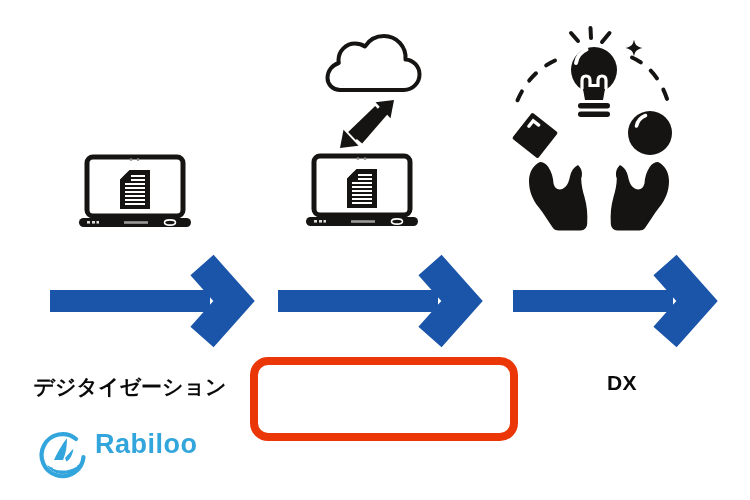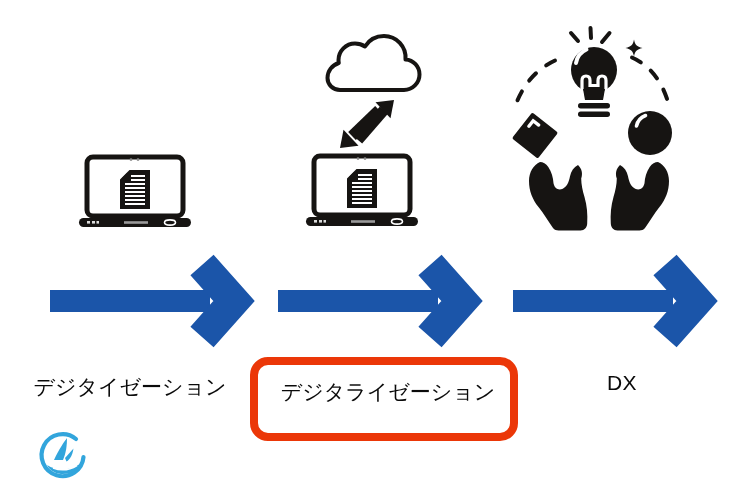--- a/index.html
+++ b/index.html
@@ -13,21 +13,21 @@
   .white-stroke{stroke:#fff;fill:none;}
   .blue-shaft{fill:var(--arrow-blue,#1b55a9);}
   .blue-head{stroke:var(--arrow-blue,#1b55a9);fill:none;stroke-width:31;stroke-linejoin:miter;}
   .screen{fill:#fff;stroke:var(--icon-black,#161412);stroke-width:5;}
   .cloud{fill:#fff;stroke:var(--icon-black,#161412);stroke-width:4;stroke-linejoin:round;}
   .red-box{
     position:absolute;left:250px;top:357px;width:268px;height:84px;
     border:8px solid var(--highlight-red,#eb3708);border-radius:18px;box-sizing:border-box;
   }
   .label{
-    position:absolute;font-weight:400;color:#0a0a0a;text-align:center;white-space:nowrap;
+    position:absolute;font-weight:700;color:#0a0a0a;text-align:center;white-space:nowrap;
   }
   .label-1{left:18px;top:373px;width:224px;font-size:21px;}
   .label-2{left:270px;top:378px;width:236px;font-size:21px;z-index:3;}
   .label-3{left:562px;top:371px;width:120px;font-size:21px;letter-spacing:.5px;}
   .logo{position:absolute;left:33px;top:425px;width:200px;height:62px;}
   .logo-mark{position:absolute;left:0;top:2px;}
   .logo-name{
     position:absolute;left:62px;top:4px;font-size:27px;font-weight:800;
     color:var(--logo-blue,#32a5dc);letter-spacing:.5px;
   }
@@ -135,27 +135,27 @@
       <use href="#flow-arrow"></use>
     </g>
     <g transform="translate(513,301)">
       <use href="#flow-arrow"></use>
     </g>
   </svg>
 
   <div class="red-box"></div>
 
   <div class="label label-1">デジタイゼーション</div>
-  <div class="label label-2">デジタライゼーション</div>
   <div class="label label-3">DX</div>
 
   <div class="logo">
     <svg class="logo-mark" width="58" height="58" viewBox="0 0 58 58">
       <path d="M 43 12 A 21 21 0 1 0 50.5 30" fill="none" stroke="var(--logo-blue,#32a5dc)" stroke-width="4.2" stroke-linecap="round"></path>
       <path d="M 21 33 C 26 22 31 15 34 11 C 34 19 33 26 30 33 Z" fill="var(--logo-blue,#32a5dc)"></path>
       <path d="M 32 31 L 40.5 21.5 C 39.5 28 37 32.5 33.5 34.5 Z" fill="var(--logo-blue,#32a5dc)"></path>
       <path d="M 14 38 C 24 44.5 38 44 49 35.5 C 46 43.5 38 47.5 28 47
             C 21 46.2 16.5 43 14 38 Z" fill="var(--logo-blue,#32a5dc)"></path>
       <path d="M 20 41 C 28 44 36 43.5 44 38.5" stroke="#fff" stroke-width="1.5" fill="none"></path>
     </svg>
+    <div class="logo-name">Rabiloo</div>
   </div>
 
 </div>
 
 </body></html>

